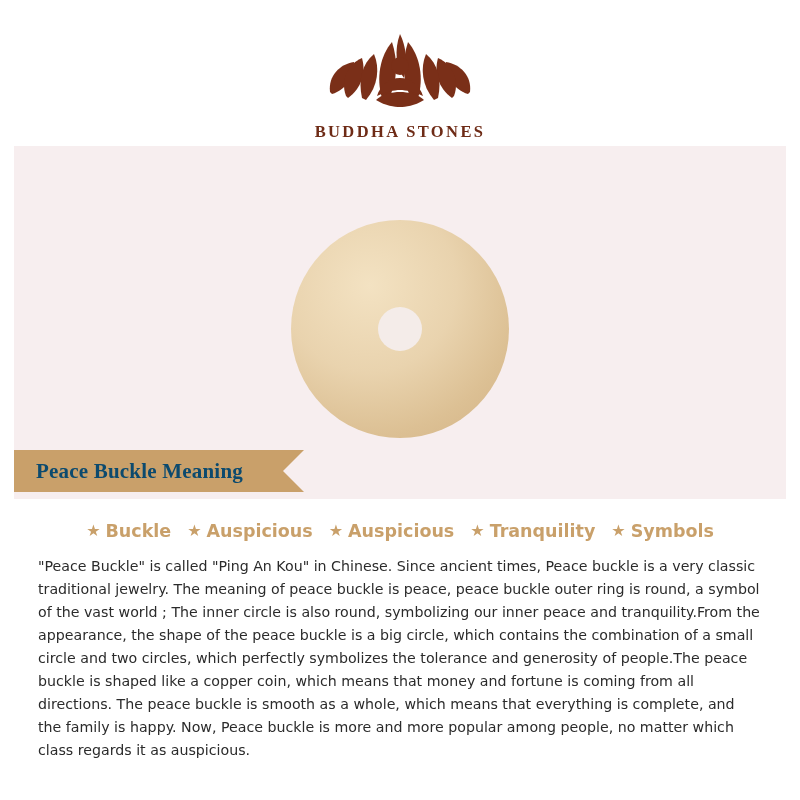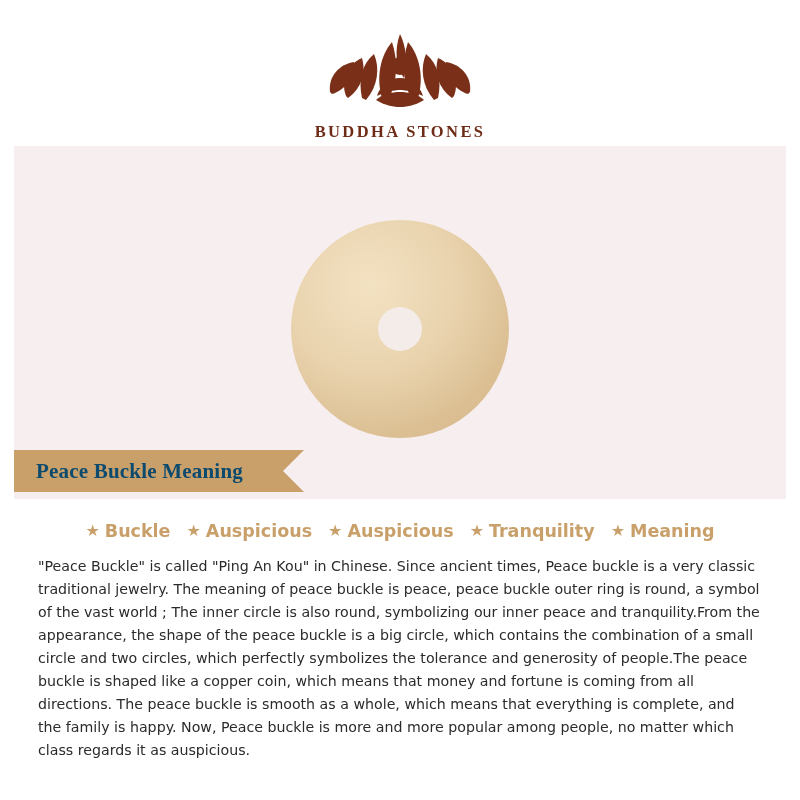--- a/index.html
+++ b/index.html
@@ -289,20 +289,20 @@
       <span class="keyword">
         <span class="star">★</span>
         <span>Auspicious</span>
       </span>
       <span class="keyword">
         <span class="star">★</span>
         <span>Tranquility</span>
       </span>
       <span class="keyword">
         <span class="star">★</span>
-        <span>Meaning</span>
+        <span>Symbols</span>
       </span>
     </div>
 
     <p class="body-text">"Peace Buckle" is called "Ping An Kou" in Chinese. Since ancient times, Peace buckle is a very classic traditional jewelry. The meaning of peace buckle is peace, peace buckle outer ring is round, a symbol of the vast world ; The inner circle is also round, symbolizing our inner peace and tranquility.From the appearance, the shape of the peace buckle is a big circle, which contains the combination of a small circle and two circles, which perfectly symbolizes the tolerance and generosity of people.The peace buckle is shaped like a copper coin, which means that money and fortune is coming from all directions. The peace buckle is smooth as a whole, which means that everything is complete, and the family is happy. Now, Peace buckle is more and more popular among people, no matter which class regards it as auspicious.</p>
   </div>
 
 </div>
 
 </body></html>

